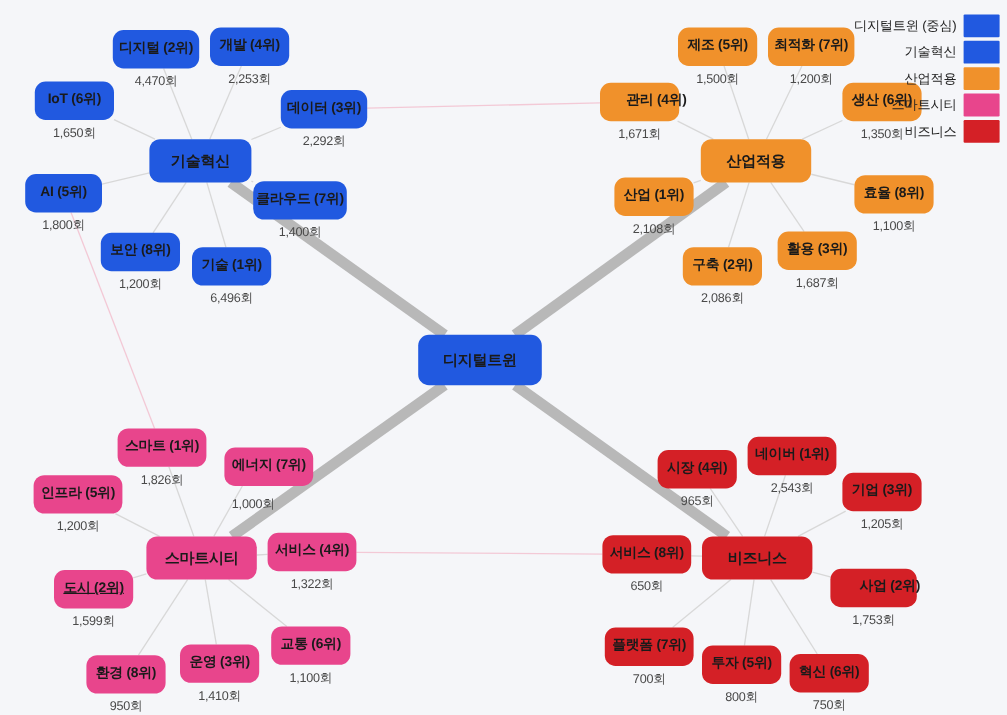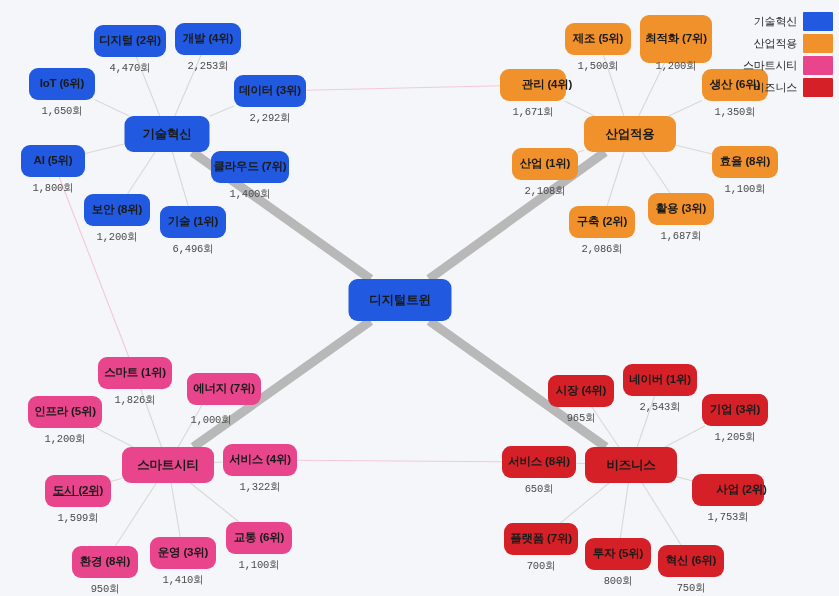--- a/index.html
+++ b/index.html
@@ -30,21 +30,20 @@
   }
   .node.hub{font-size:12.5px;}
   .node.center{font-size:12.5px;}
   .count{
     position:absolute;
     transform:translate(-50%,0);
     font-size:10.5px;
     color:#4a4a4a;
     white-space:nowrap;
     letter-spacing:-0.2px;
-    font-family:Liberation Mono, monospace;
   }
   #legend{
     position:absolute;
     right:6px;
     top:12px;
     display:flex;
     flex-direction:column;
     gap:4px;
     z-index:40;
   }
@@ -127,21 +126,21 @@
       <div class="count" style="left: 53px; top: 181px;">1,800회</div>
       <div class="node" style="left: 250px; top: 167px; width: 78px; height: 32px; background: rgb(33, 89, 224);">클라우드 (7위)</div>
       <div class="count" style="left: 250px; top: 187px;">1,400회</div>
       <div class="node" style="left: 117px; top: 210px; width: 66px; height: 32px; background: rgb(33, 89, 224);">보안 (8위)</div>
       <div class="count" style="left: 117px; top: 230px;">1,200회</div>
       <div class="node" style="left: 193px; top: 222px; width: 66px; height: 32px; background: rgb(33, 89, 224);">기술 (1위)</div>
       <div class="count" style="left: 193px; top: 242px;">6,496회</div>
       <div class="node hub" style="left: 630px; top: 134px; width: 92px; height: 36px; background: rgb(240, 145, 43);">산업적용</div>
       <div class="node" style="left: 598px; top: 39px; width: 66px; height: 32px; background: rgb(240, 145, 43);">제조 (5위)</div>
       <div class="count" style="left: 598px; top: 59px;">1,500회</div>
-      <div class="node" style="left: 676px; top: 39px; width: 72px; height: 48px; background: rgb(240, 145, 43);">최적화 (7위)</div>
+      <div class="node" style="left: 676px; top: 39px; width: 72px; height: 32px; background: rgb(240, 145, 43);">최적화 (7위)</div>
       <div class="count" style="left: 676px; top: 59px;">1,200회</div>
       <div class="node" style="left: 533px; top: 85px; width: 66px; height: 32px; background: rgb(240, 145, 43); padding-left: 28px;">관리 (4위)</div>
       <div class="count" style="left: 533px; top: 105px;">1,671회</div>
       <div class="node" style="left: 735px; top: 85px; width: 66px; height: 32px; background: rgb(240, 145, 43);">생산 (6위)</div>
       <div class="count" style="left: 735px; top: 105px;">1,350회</div>
       <div class="node" style="left: 545px; top: 164px; width: 66px; height: 32px; background: rgb(240, 145, 43);">산업 (1위)</div>
       <div class="count" style="left: 545px; top: 184px;">2,108회</div>
       <div class="node" style="left: 745px; top: 162px; width: 66px; height: 32px; background: rgb(240, 145, 43);">효율 (8위)</div>
       <div class="count" style="left: 745px; top: 182px;">1,100회</div>
       <div class="node" style="left: 602px; top: 222px; width: 66px; height: 32px; background: rgb(240, 145, 43);">구축 (2위)</div>
@@ -178,20 +177,24 @@
       <div class="count" style="left: 728px; top: 510px;">1,753회</div>
       <div class="node" style="left: 541px; top: 539px; width: 74px; height: 32px; background: rgb(212, 32, 38);">플랫폼 (7위)</div>
       <div class="count" style="left: 541px; top: 559px;">700회</div>
       <div class="node" style="left: 618px; top: 554px; width: 66px; height: 32px; background: rgb(212, 32, 38);">투자 (5위)</div>
       <div class="count" style="left: 618px; top: 574px;">800회</div>
       <div class="node" style="left: 691px; top: 561px; width: 66px; height: 32px; background: rgb(212, 32, 38);">혁신 (6위)</div>
       <div class="count" style="left: 691px; top: 581px;">750회</div>
     </div>
   <div id="legend">
       <div class="legend-row">
+        <span class="legend-label">디지털트윈 (중심)</span>
+        <span class="legend-swatch" style="background: rgb(33, 89, 224);"></span>
+      </div>
+      <div class="legend-row">
         <span class="legend-label">기술혁신</span>
         <span class="legend-swatch" style="background: rgb(33, 89, 224);"></span>
       </div>
       <div class="legend-row">
         <span class="legend-label">산업적용</span>
         <span class="legend-swatch" style="background: rgb(240, 145, 43);"></span>
       </div>
       <div class="legend-row">
         <span class="legend-label">스마트시티</span>
         <span class="legend-swatch" style="background: rgb(232, 69, 140);"></span>

